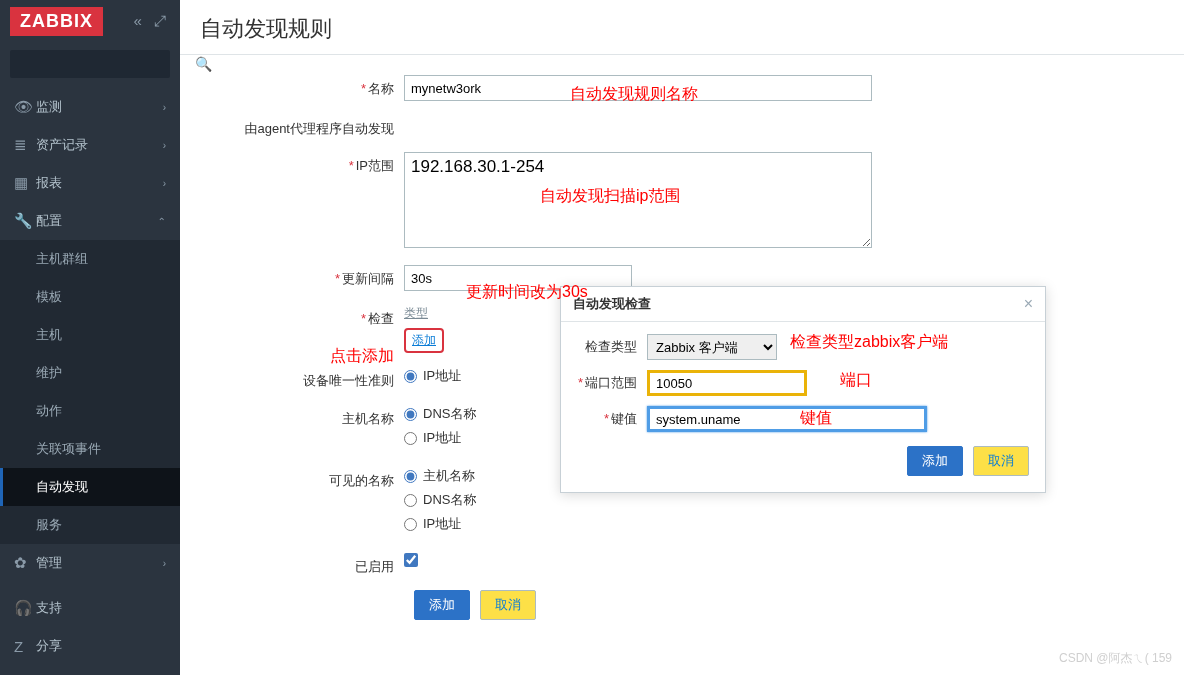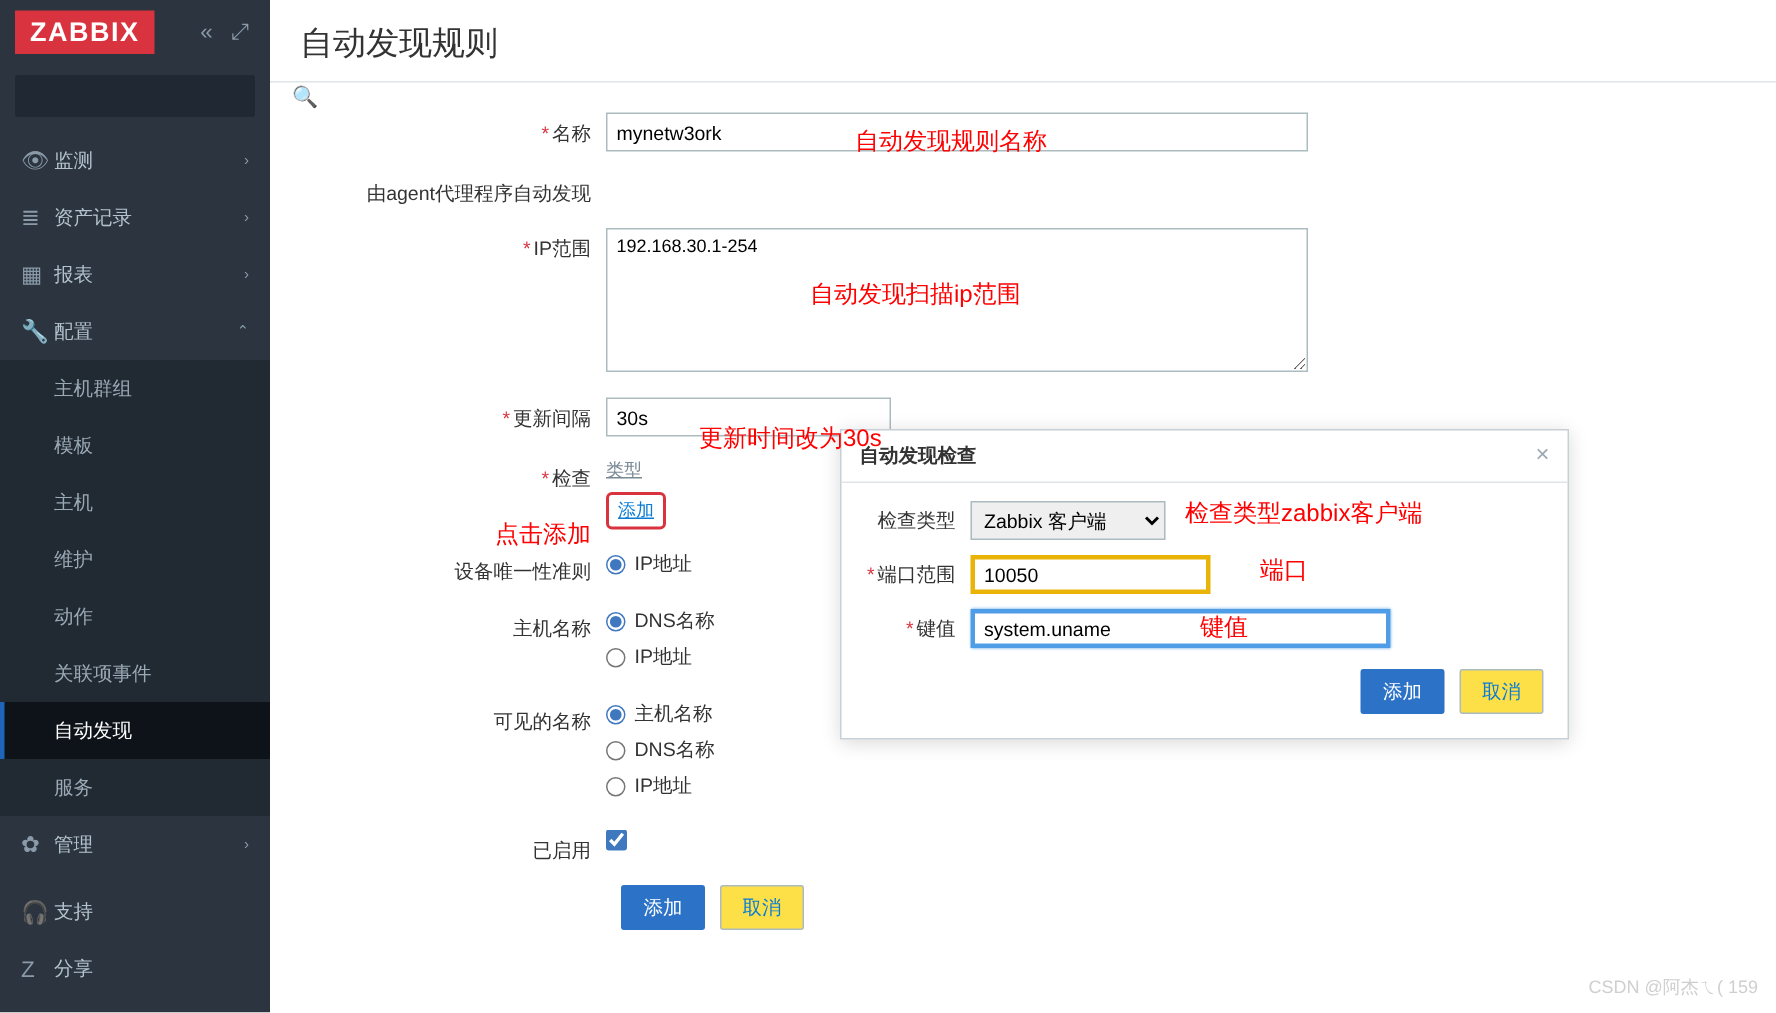--- a/index.html
+++ b/index.html
@@ -22,22 +22,22 @@
 .page-header { padding: 14px 20px 10px 20px; border-bottom: 1px solid #dfe4e7; }
 .page-title { font-size: 22px; color: #333; font-weight: normal; }
 .form { padding: 20px 24px; }
 .form-row { display: flex; align-items: flex-start; margin-bottom: 14px; }
 .form-label { width: 200px; text-align: right; padding-right: 10px; padding-top: 5px; color: #333; font-size: 13px; }
 .form-label .req { color: #d9333f; margin-right: 2px; }
 .form-control { }
 input[type=text].txt, select.sel { border: 1px solid #acbbc0; padding: 4px 6px; font-size: 13px; background: #fff; height: 26px; }
 .txt-wide { width: 468px; }
 .sel-med { width: 160px; }
-textarea.ta { border: 1px solid #acbbc0; padding: 4px 6px; font-size: 12px; width: 468px; height: 96px; resize: both; font-family: inherit; }
-.txt-short { width: 190px; }
+textarea.ta { border: 1px solid #acbbc0; padding: 4px 6px; font-size: 17px; width: 468px; height: 96px; resize: both; font-family: inherit; }
+.txt-short { width: 228px; }
 .table-head { color: #7a8a95; text-decoration: underline; font-size: 12px; }
 .add-link { display: inline-block; color: #0a7cd6; font-size: 12px; margin-top: 6px; padding: 2px 6px; border: 2px solid #d9333f; border-radius: 4px; text-decoration: underline; }
 .radio-col { display: flex; align-items: center; margin-bottom: 6px; color: #333; }
 .radio-col input { margin-right: 6px; accent-color: #4078c0; }
 .btn { padding: 5px 14px; border: 1px solid #acbbc0; background: #fde047; color: #0a7cd6; cursor: pointer; font-size: 13px; border-radius: 2px; }
 .btn-primary { background: #2c72c7; border-color: #2c72c7; color: #fff; }
 .btn-row { margin-left: 210px; display: flex; gap: 10px; }
 .checkbox { accent-color: #4078c0; width: 14px; height: 14px; }
 .modal { position: absolute; left: 560px; top: 286px; width: 486px; border: 1px solid #c7d0d6; background: #fff; box-shadow: 0 2px 12px rgba(0,0,0,0.15); }
 .modal-head { padding: 8px 12px; border-bottom: 1px solid #dfe4e7; display: flex; align-items: center; }

